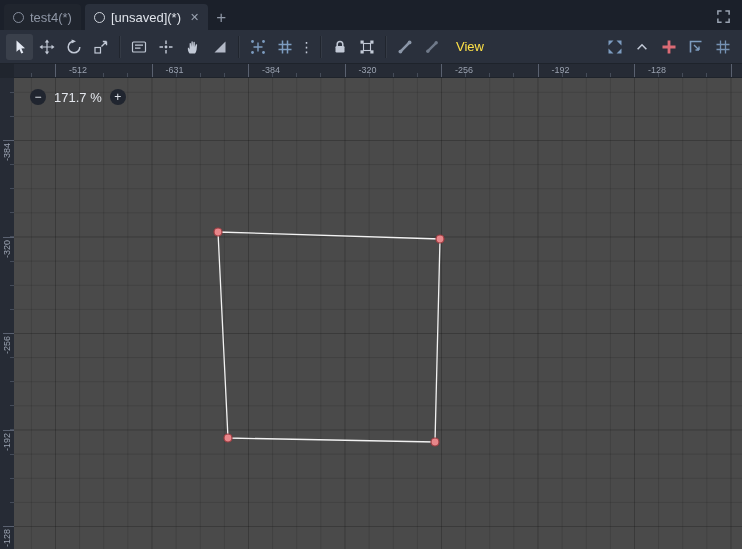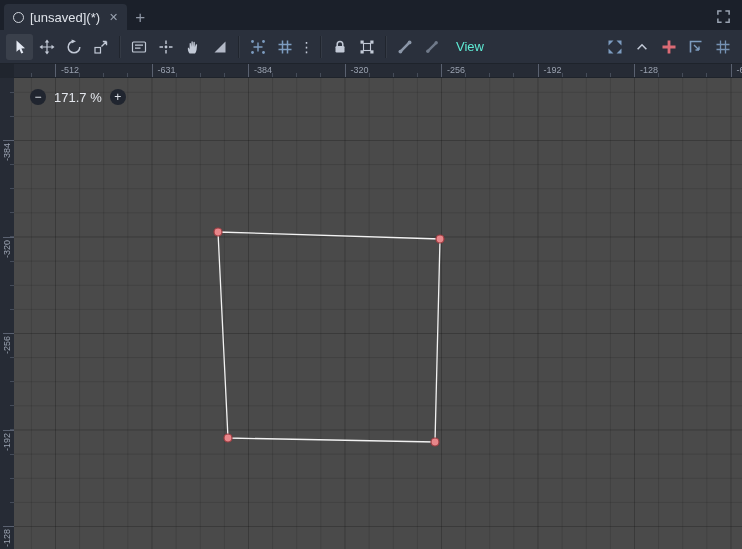--- a/index.html
+++ b/index.html
@@ -47,36 +47,36 @@
   .tbtn.bright{color:#e3e8f2;}
   .tbtn.blue{color:var(--accent-blue,#7d9cc0);}
   .tbtn.pink{color:var(--accent-pink,#db6b75);}
   .tbtn.muted1{color:#8b96a8;}
   .tbtn.muted2{color:#6f7989;}
   .dots{font-size:14px;line-height:1;color:#c2c9d6;}
   .sep{width:1px;height:22px;background:#20252e;box-shadow:1px 0 0 rgba(255,255,255,0.05);
     margin:0 5px;flex:none;}
   .view-btn{
     padding:0 11px;height:26px;display:flex;align-items:center;
-    color:#5eead4;font-size:13px;border-radius:3px;flex:none;
+    color:#fde047;font-size:13px;border-radius:3px;flex:none;
   }
   .right-cluster{margin-left:auto;display:flex;align-items:center;}
   
   .ruler-row{position:absolute;left:0;top:64px;width:742px;height:14px;display:flex;}
   .ruler-corner{width:14px;height:14px;background:#20252e;flex:none;}
   .h-ruler{
     position:relative;flex:1;height:14px;background:var(--ruler-bg,#262b35);
     overflow:hidden;border-bottom:1px solid #1e232b;box-sizing:border-box;
     background-image:repeating-linear-gradient(90deg,
       transparent 0 16.875px,#454c59 16.875px 17.875px,transparent 17.875px 24.125px);
     background-size:100% 4px;background-position:0 9px;background-repeat:no-repeat;
   }
   .h-label{
     position:absolute;top:0;height:14px;border-left:1px solid #5a6170;
-    padding-left:5px;font-size:9px;color:#9aa2b0;line-height:13px;white-space:nowrap;
+    padding-left:13px;font-size:9px;color:#9aa2b0;line-height:13px;white-space:nowrap;
   }
   .content-row{position:absolute;left:0;top:78px;width:742px;height:471px;display:flex;}
   .v-ruler{
     position:relative;width:14px;height:100%;background:var(--ruler-bg,#262b35);
     overflow:hidden;flex:none;
     background-image:repeating-linear-gradient(180deg,
       transparent 0 13.75px,#454c59 13.75px 14.75px,transparent 14.75px 24.125px);
     background-size:4px 100%;background-position:10px 0;background-repeat:no-repeat;
   }
   .v-label{position:absolute;left:0;width:14px;}
@@ -108,20 +108,24 @@
   }
   .zoom-value{color:#e3e6ec;font-size:13px;}
   svg{display:block;}
 </style>
 </head>
 <body>
 
 <div class="app">
 
   <div class="tabbar">
+    <div class="tab inactive">
+      <span class="ring"></span>
+      <span>test4(*)</span>
+    </div>
     <div class="tab active">
       <span class="ring"></span>
       <span>[unsaved](*)</span>
       <span class="tab-close">✕</span>
     </div>
     <div class="tab-add">+</div>
     <div class="df-btn">
       <svg width="15" height="15" viewBox="0 0 16 16" fill="none" stroke="currentColor" stroke-width="1.6">
         <path d="M2 6 V2 H6 M10 2 H14 V6 M14 10 V14 H10 M6 14 H2 V10"></path>
       </svg>

